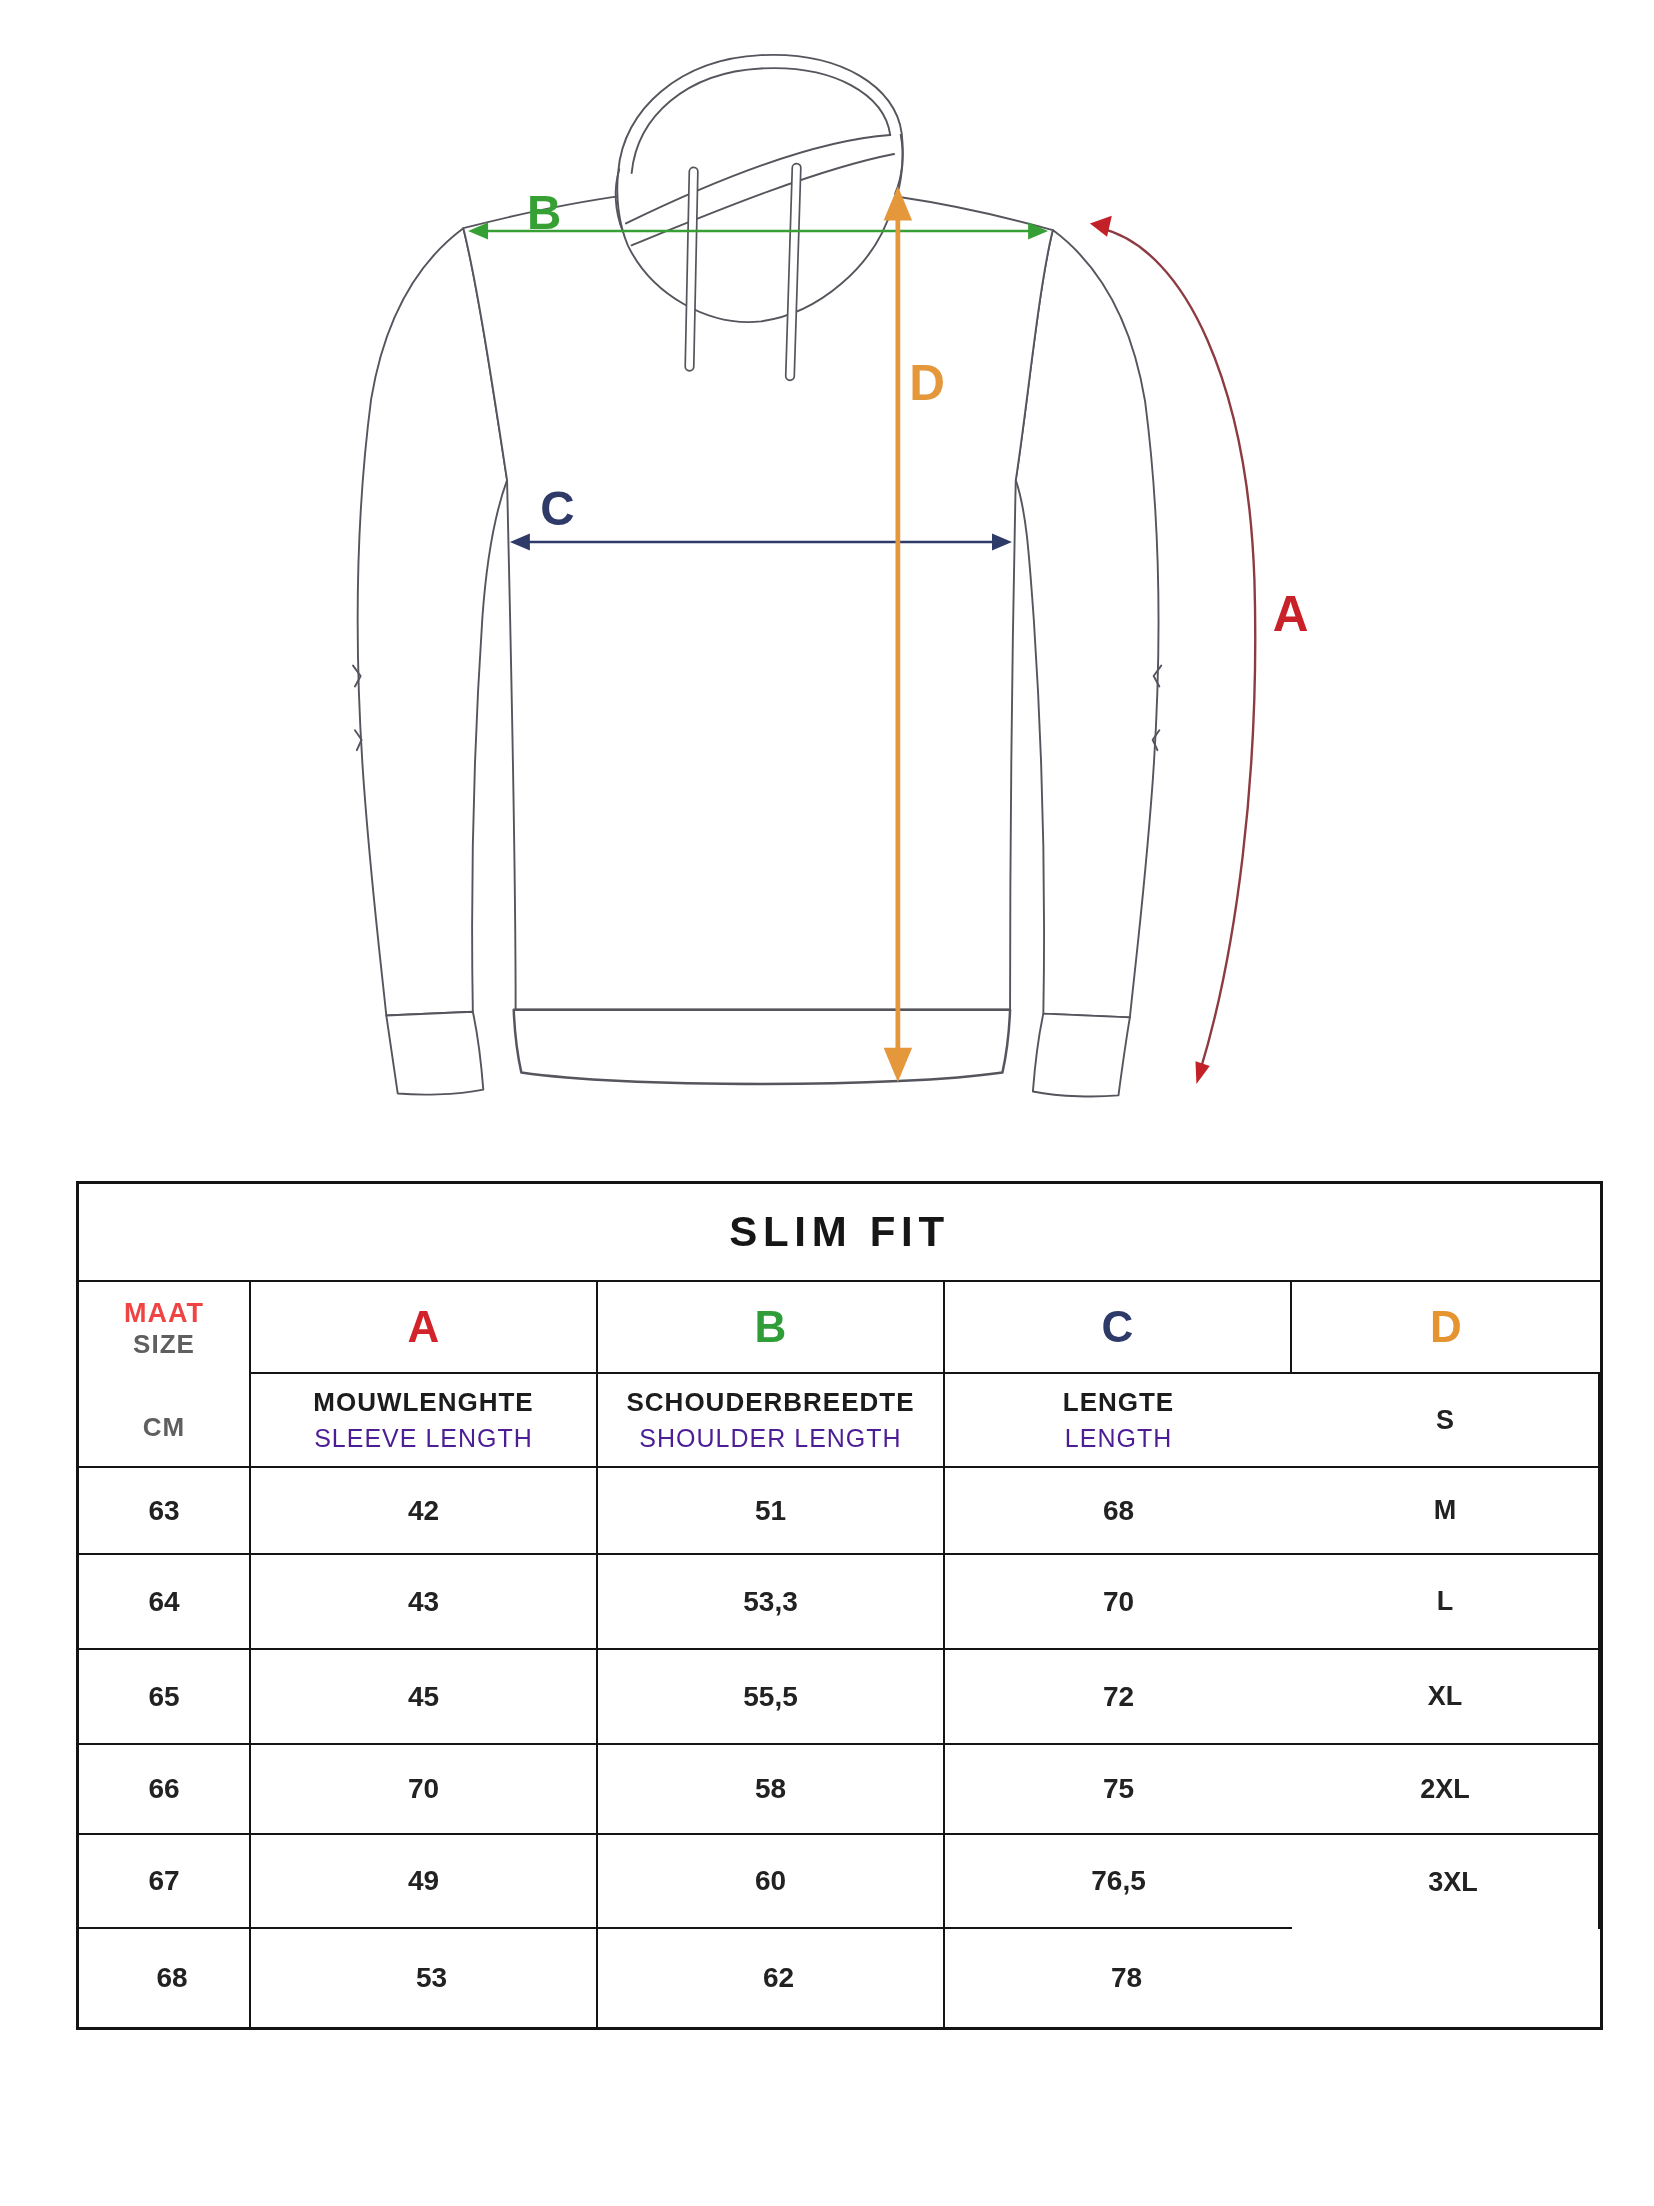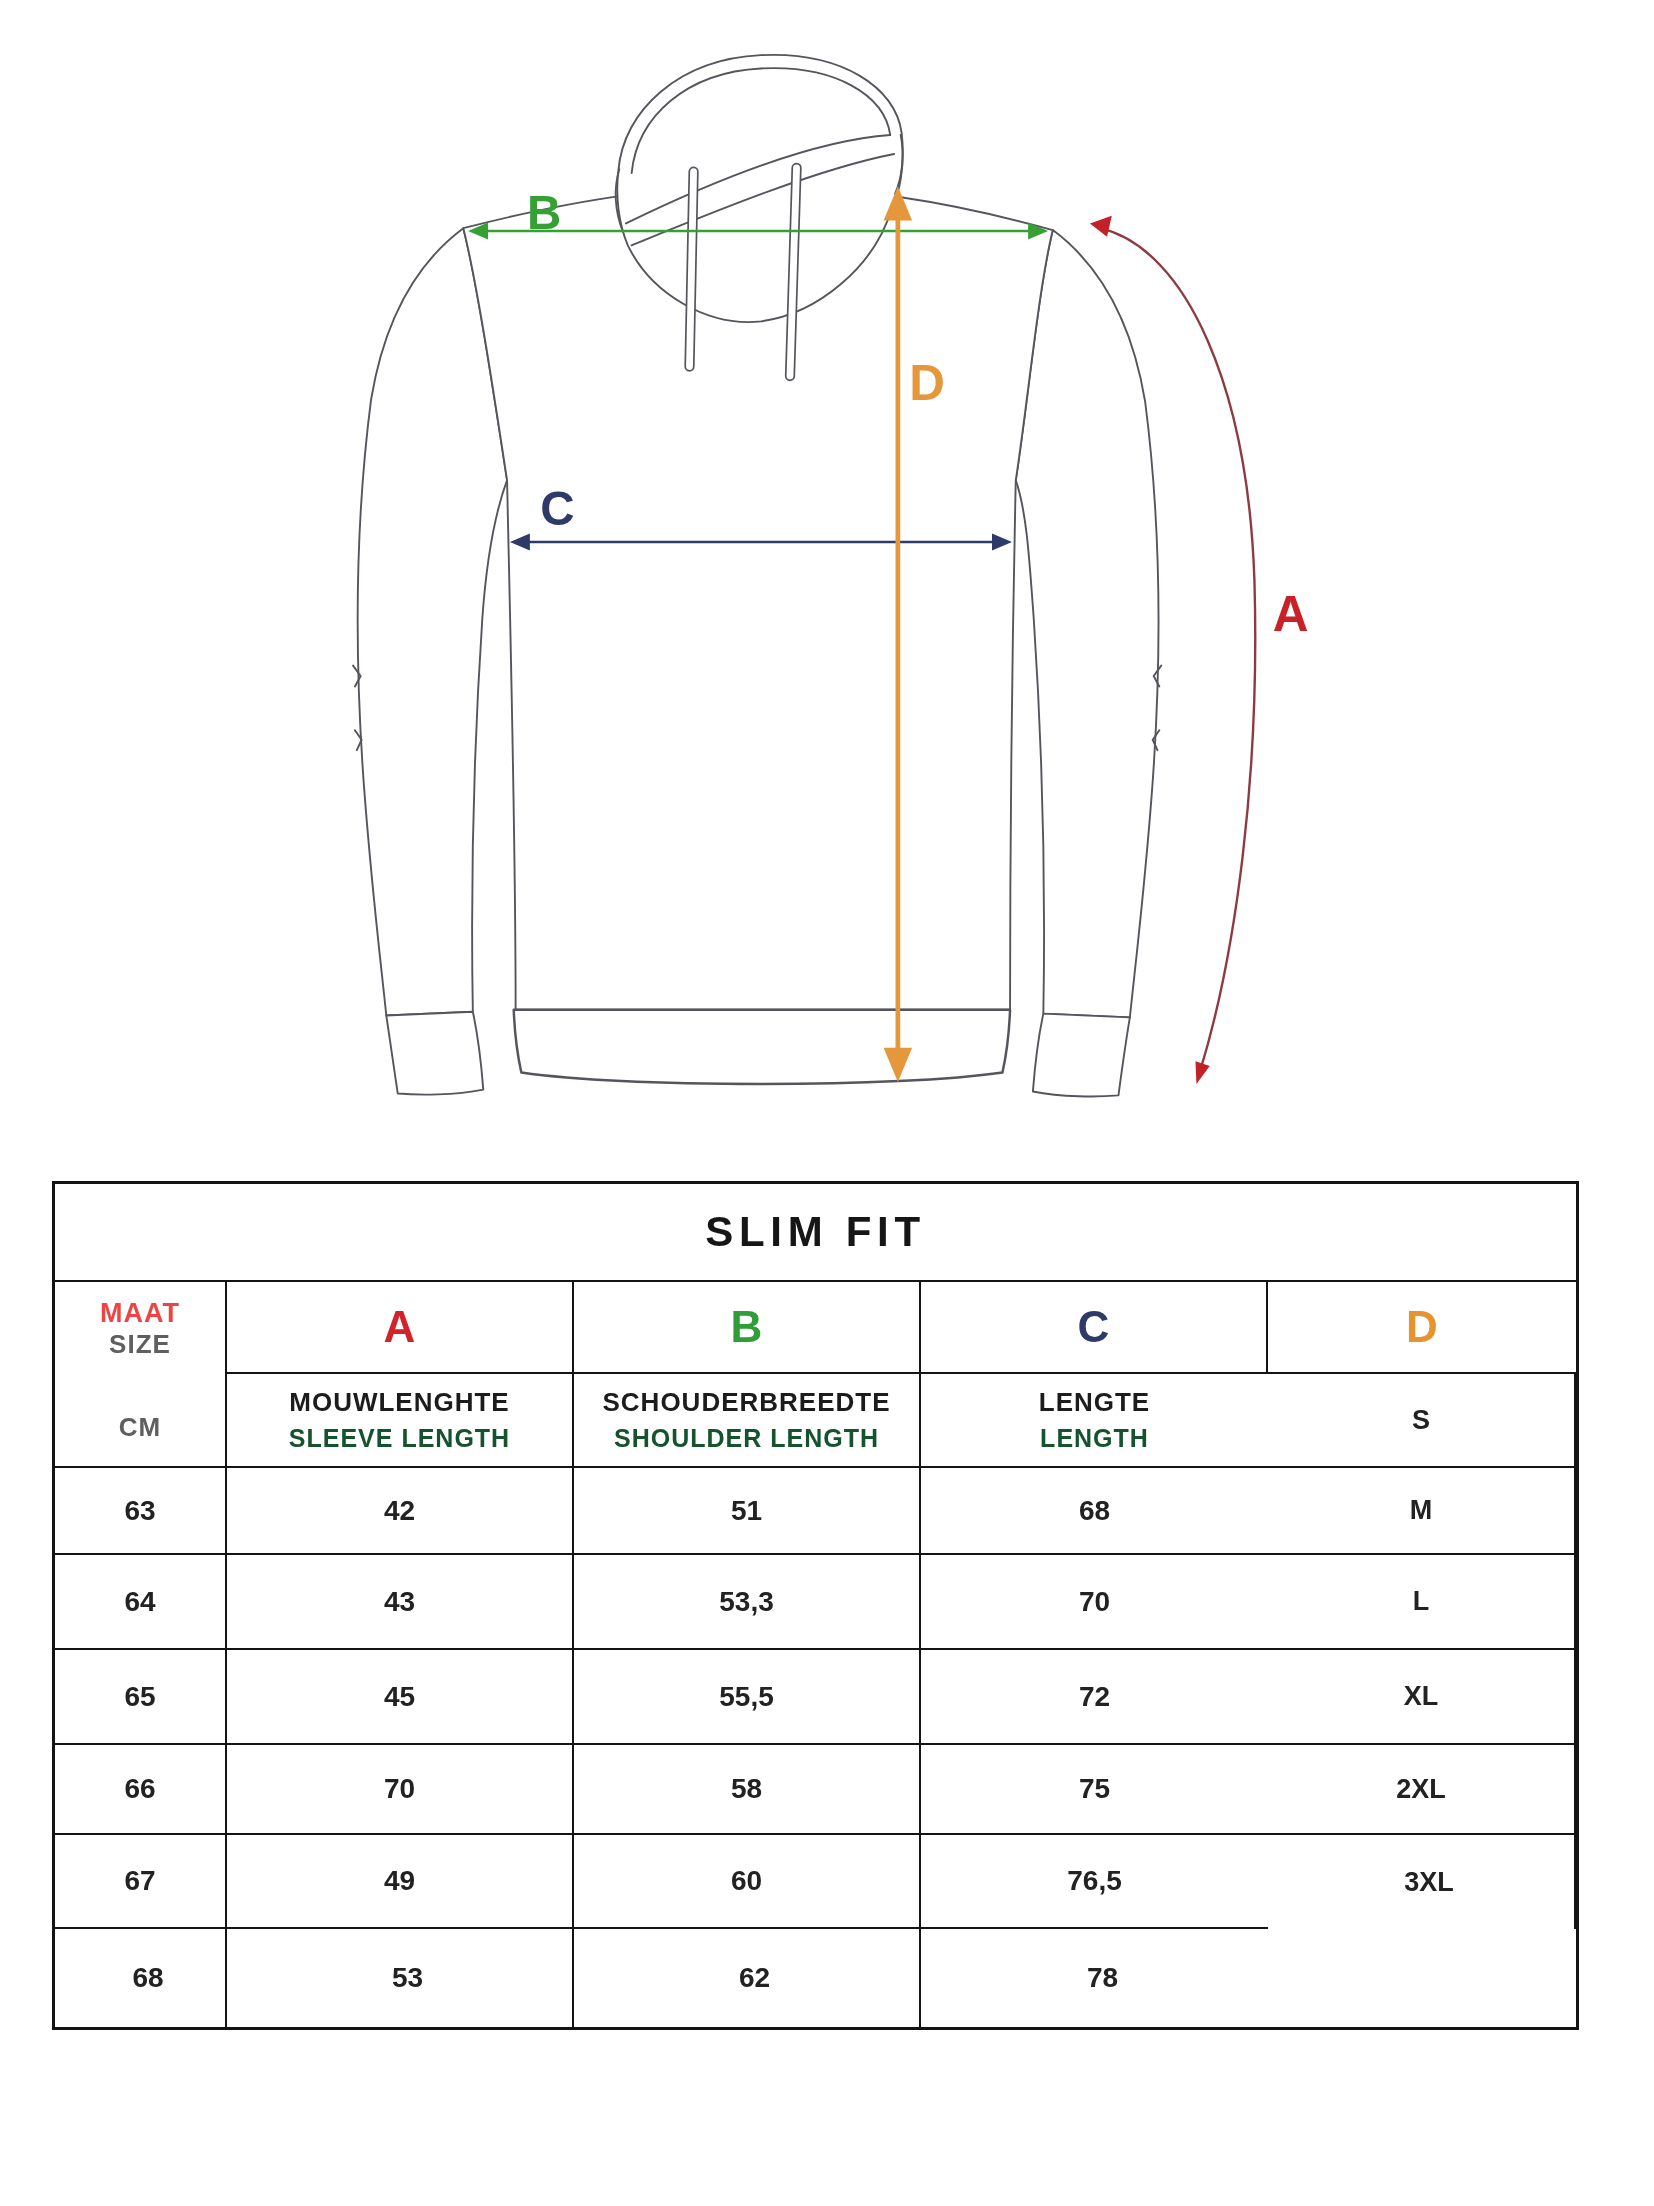--- a/index.html
+++ b/index.html
@@ -6,21 +6,21 @@
   body{
     width:1655px;height:2207px;background:#ffffff;position:relative;
     font-family:"Liberation Sans", sans-serif;
     -webkit-font-smoothing:antialiased;
   }
   .drawing-wrap{position:absolute;left:0;top:0;width:1655px;height:1141px;}
   svg text{font-family:"Liberation Sans", sans-serif;font-weight:bold;}
 
   
   .size-table{
-    position:absolute;left:52px;top:1181px;width:1527px;height:849px;
+    position:absolute;left:76px;top:1181px;width:1527px;height:849px;
     box-sizing:border-box;border:3.8px solid #141414;background:#fff;
     display:grid;
     grid-template-columns:172px 347px 347px 347px 1fr;
     grid-template-rows:98px 92px 94px 87px 95px 95px 90px 94px 1fr;
   }
   .cell{
     box-sizing:border-box;display:flex;align-items:center;justify-content:center;
     border-right:2.9px solid #141414;border-bottom:2.9px solid #141414;
     text-align:center;flex-direction:column;line-height:1.2;
   }
@@ -33,21 +33,21 @@
   .sizehead-top{margin-top:15px;}
   .txt-black{color:#ef4444;font-weight:bold;font-size:27px;letter-spacing:1px;}
   .txt-gray{color:#5f5f5f;font-weight:600;font-size:26px;letter-spacing:1px;}
   .sizehead-cm{margin-top:auto;margin-bottom:23px;}
   .letter-cell{font-size:44px;font-weight:bold;}
   .c-a{color:#d2232a;}
   .c-b{color:#2f9d38;}
   .c-c{color:#2e3a67;}
   .c-d{color:#e59430;}
   .name-nl{font-size:26px;font-weight:bold;color:#1c1c1c;letter-spacing:1px;}
-  .name-en{font-size:25px;font-weight:700;color:#14532d;letter-spacing:1px;margin-top:5.7px;text-align:right;}
+  .name-en{font-size:25px;font-weight:400;color:#4c1d95;letter-spacing:1px;margin-top:5.7px;text-align:right;}
   .size-cell{font-size:27px;font-weight:600;color:#222;}
   .val-cell{font-size:28px;font-weight:600;color:#222;}
 </style>
 </head>
 <body>
 
 <div class="drawing-wrap">
 <svg width="1655" height="1141" viewBox="0 0 1740 1200">
   <g fill="#ffffff" stroke="#55555d" stroke-width="2" stroke-linejoin="round" stroke-linecap="round">
 

